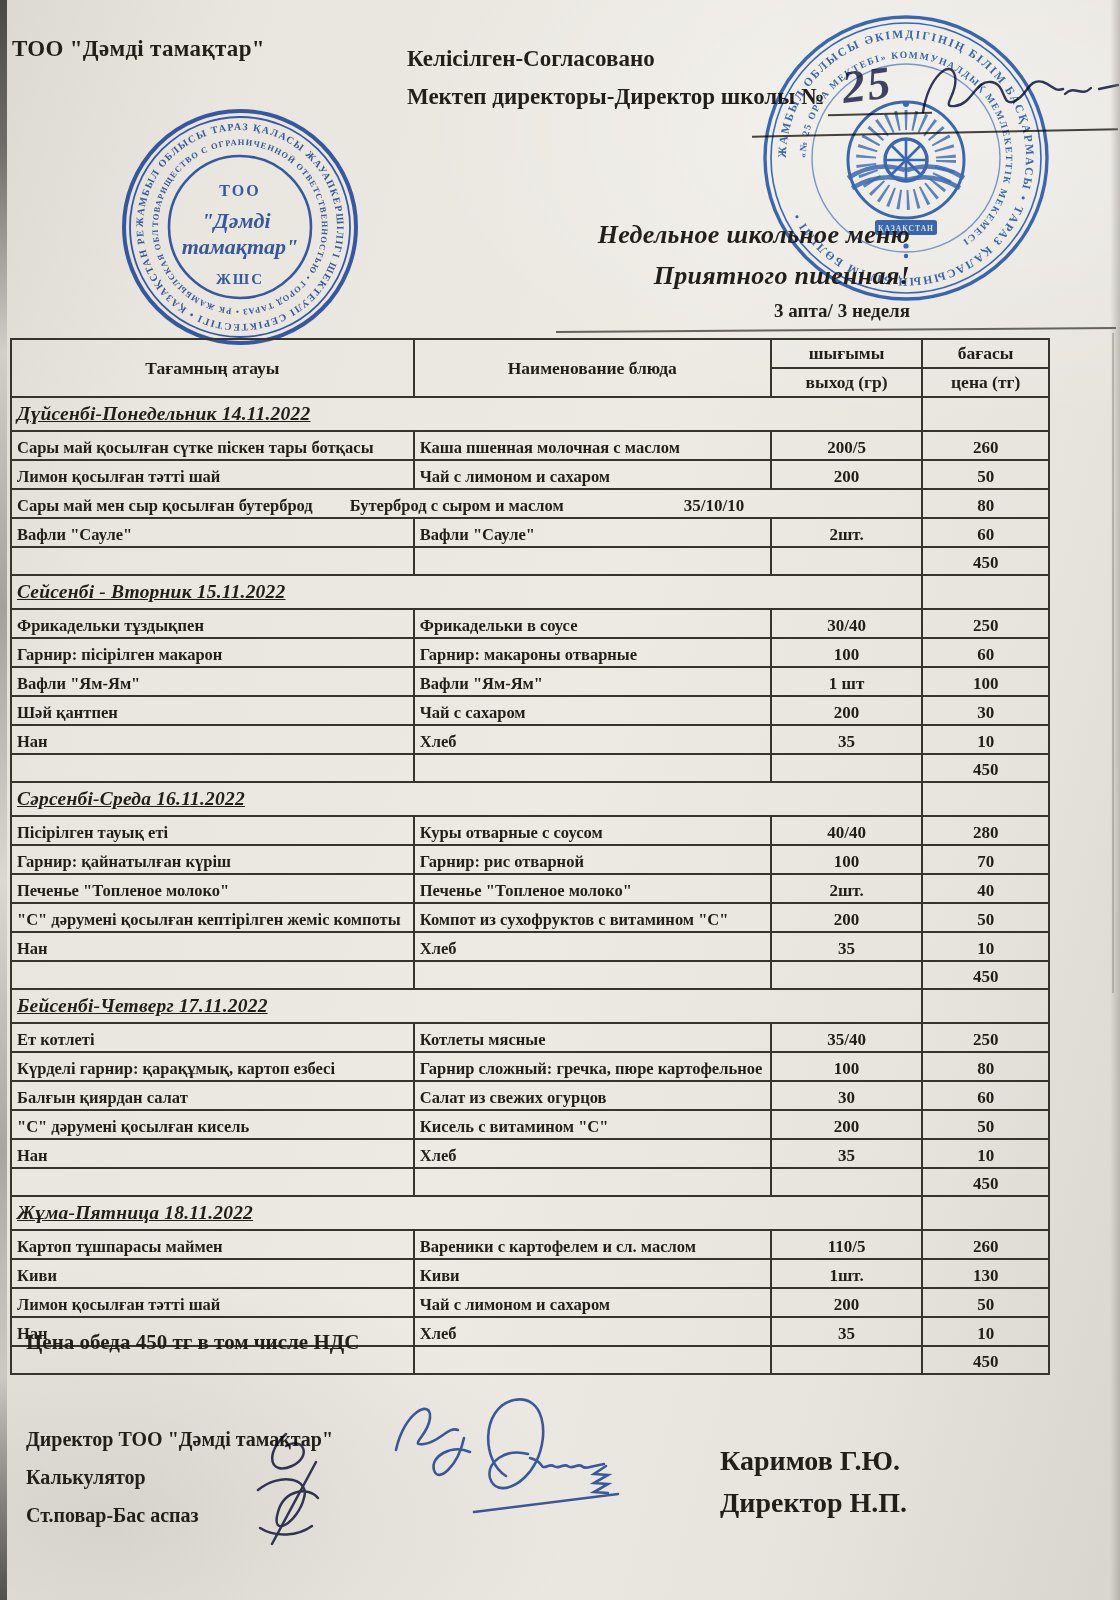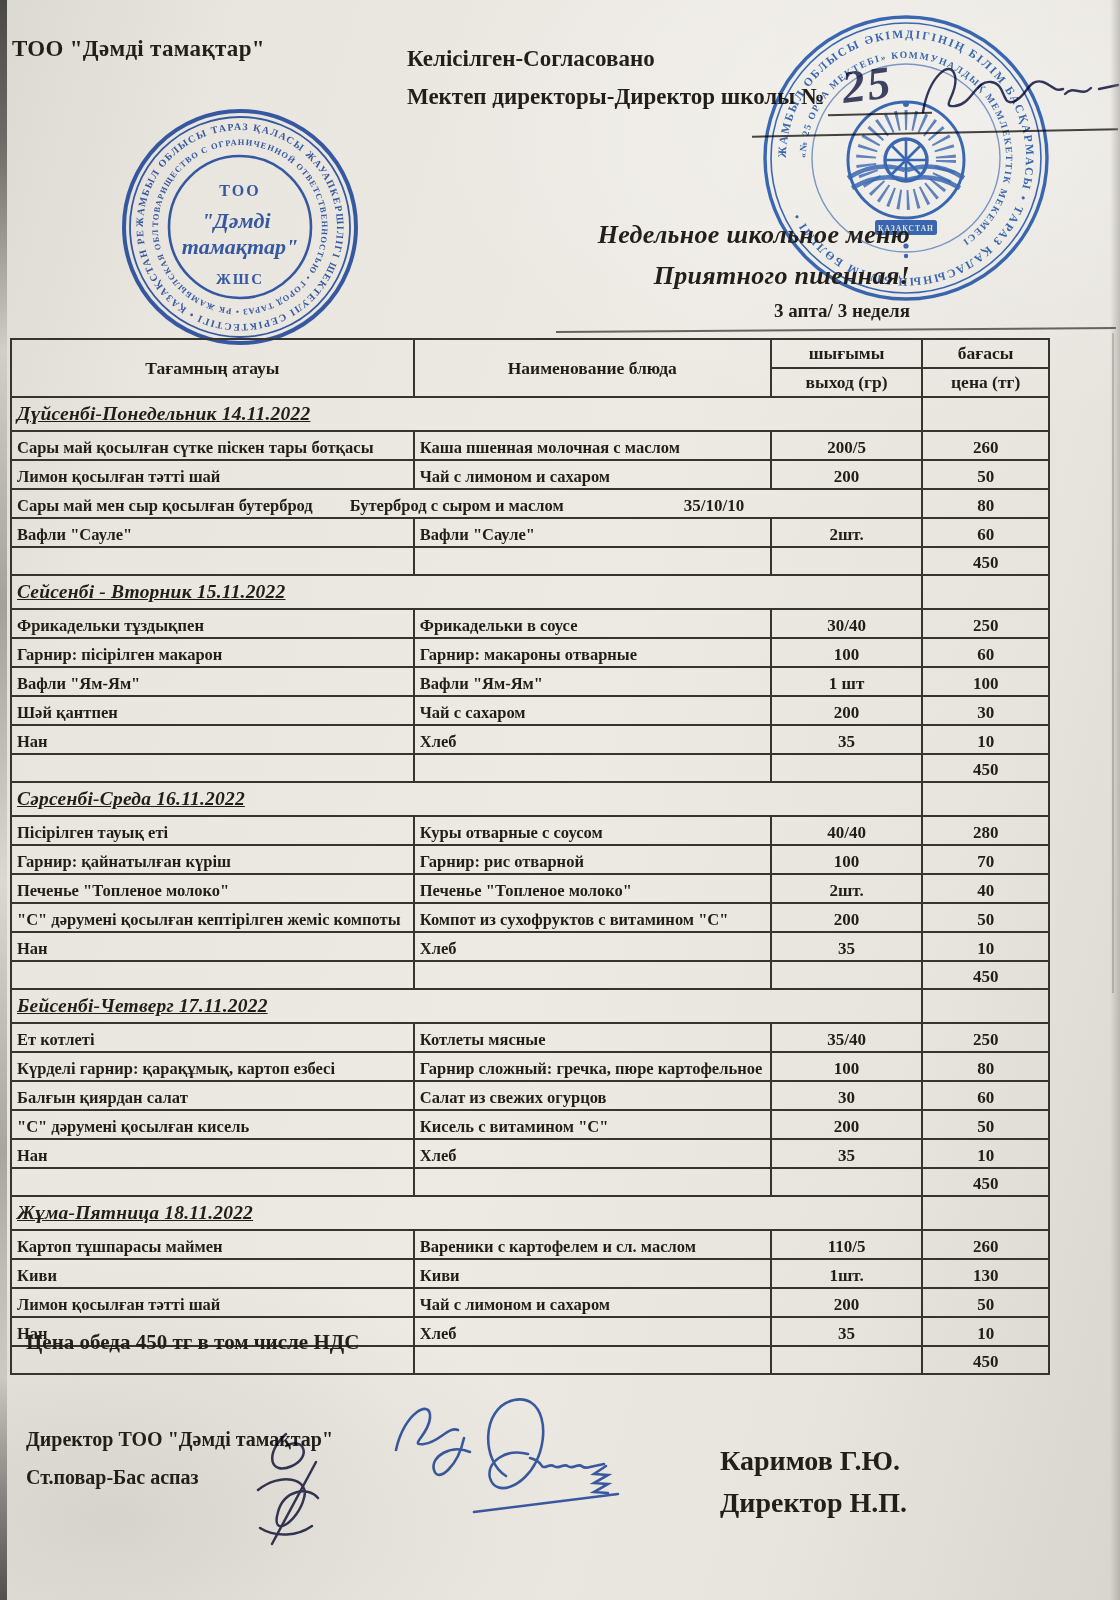--- a/index.html
+++ b/index.html
@@ -370,20 +370,21 @@
           <td class="c-qty"></td>
           <td class="c-price">450</td>
         </tr>
       </tbody>
   </table>
 
   <div class="abs footer-note">Цена обеда 450 тг в том числе НДС</div>
 
   <div class="abs roles">
     <div>Директор ТОО "Дәмді тамақтар"</div>
+    <div>Калькулятор</div>
     <div>Ст.повар-Бас аспаз</div>
   </div>
 
   <div class="abs names">
     <div>Каримов Г.Ю.</div>
     <div>Директор Н.П.</div>
   </div>
 
   <svg class="abs sig sig-director" viewBox="0 0 262 152">
     <g fill="none" stroke="#2f55ac" stroke-width="2.6" stroke-linecap="round">

